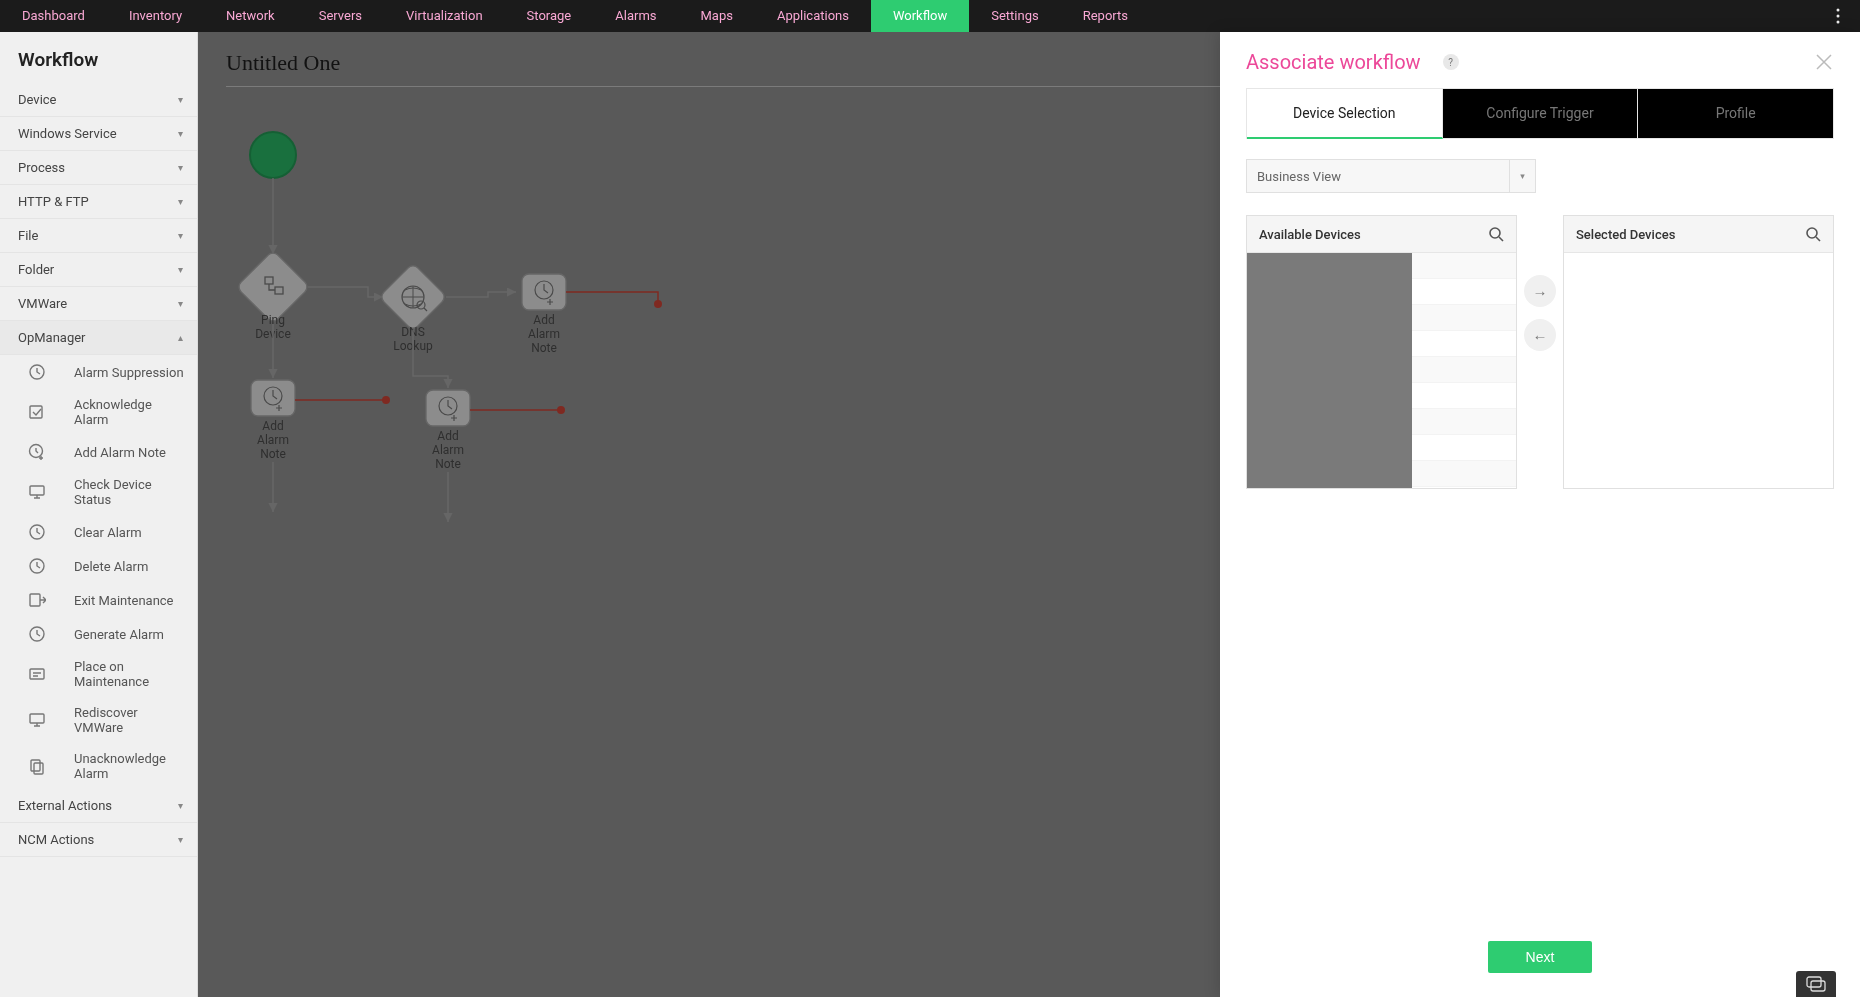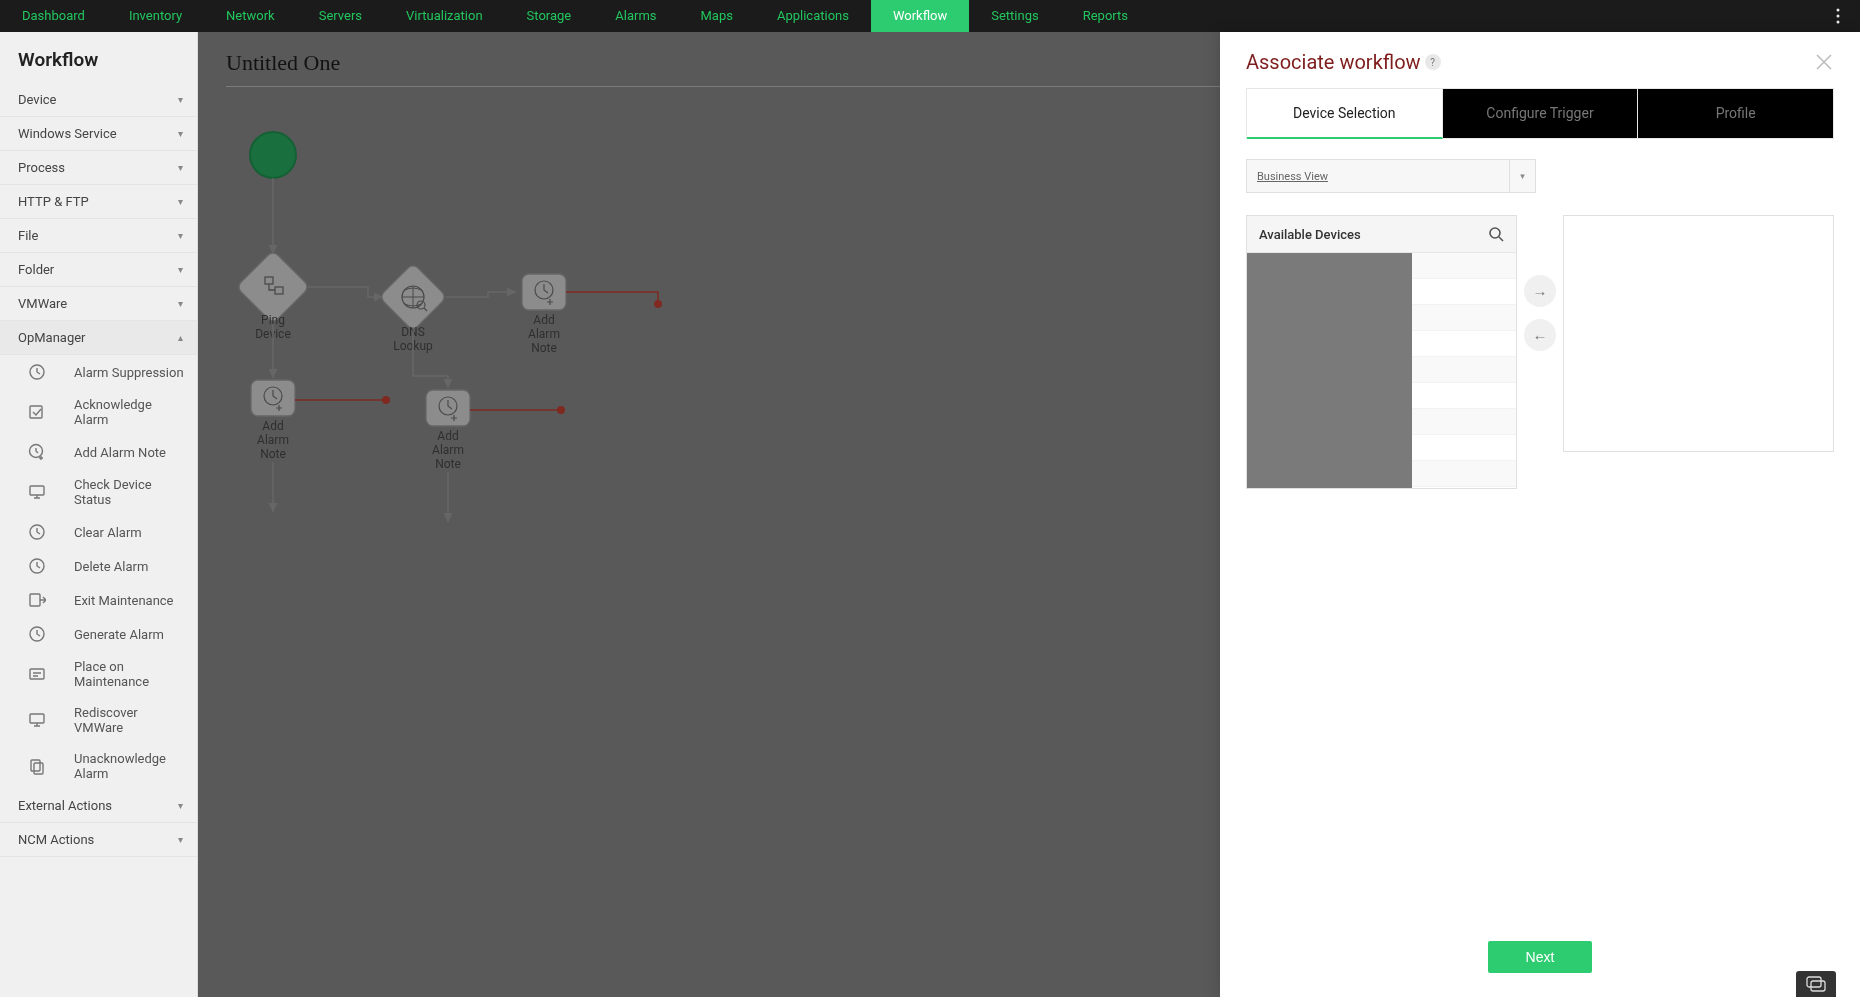--- a/index.html
+++ b/index.html
@@ -1,18 +1,18 @@
 <!DOCTYPE html>
 <html><head>
 <meta charset="utf-8">
 <style>
 * { box-sizing: border-box; margin: 0; padding: 0; }
 body { font-family: -apple-system, BlinkMacSystemFont, "Segoe UI", Roboto, Arial, sans-serif; background: #fff; color: #333; overflow: hidden; }
 .topnav { display: flex; align-items: center; background: #1b1b1b; height: 32px; position: relative; }
-.topnav-item { color: #22c55e; font-size: 13px; padding: 0 22px; line-height: 32px; cursor: pointer; }
+.topnav-item { color: #f9a8d4; font-size: 13px; padding: 0 22px; line-height: 32px; cursor: pointer; }
 .topnav-item.active { background: #2ecc71; color: #fff; }
 .topnav-more { position: absolute; right: 10px; top: 0; width: 24px; height: 32px; display: flex; align-items: center; justify-content: center; cursor: pointer; }
 .topnav-more svg { fill: #eaeaea; }
 .main { position: absolute; top: 32px; left: 0; right: 0; bottom: 0; display: flex; }
 .sidebar { width: 198px; background: #f0f0f0; border-right: 1px solid #ddd; display: flex; flex-direction: column; overflow: hidden; }
 .sidebar-title { font-size: 19px; padding: 16px 18px 12px 18px; color: #222; font-weight: 600; }
 .sidebar-scroll { flex: 1; overflow-y: auto; position: relative; }
 .sidebar-scroll::-webkit-scrollbar { width: 8px; }
 .sidebar-scroll::-webkit-scrollbar-thumb { background: #bbb; border-radius: 4px; }
 .sb-cat { display: flex; align-items: center; justify-content: space-between; padding: 9px 14px 9px 18px; font-size: 13px; color: #444; cursor: pointer; border-bottom: 1px solid #e4e4e4; }
@@ -22,31 +22,31 @@
 .sb-item .icon { width: 18px; height: 18px; flex-shrink: 0; display: flex; align-items: center; justify-content: center; }
 .sb-item .icon svg { stroke: #777; fill: none; stroke-width: 1.4; }
 .canvas { flex: 1; position: relative; background: #a3a3a3; }
 .canvas-title { position: absolute; top: 18px; left: 28px; font-family: Georgia, serif; font-size: 22px; color: #222; }
 .canvas-divider { position: absolute; top: 54px; left: 28px; right: 40px; height: 1px; background: #e0e0e0; }
 .svg-flow { position: absolute; top: 60px; left: 0; }
 .node-label { font-size: 12px; fill: #555; text-anchor: middle; }
 .overlay-dim { position: absolute; inset: 0; background: rgba(0,0,0,0.45); }
 .panel { position: absolute; top: 32px; right: 0; bottom: 0; width: 640px; background: #fff; box-shadow: -2px 0 14px rgba(0,0,0,.15); display: flex; flex-direction: column; }
 .panel-header { display: flex; align-items: center; padding: 18px 26px 14px 26px; }
-.panel-title { font-size: 20px; color: #7f1d1d; margin-right: 4px; }
+.panel-title { font-size: 20px; color: #ec4899; margin-right: 22px; }
 .help-badge { width: 16px; height: 16px; border-radius: 50%; background: #e8e8e8; color: #777; font-size: 10px; display: flex; align-items: center; justify-content: center; }
 .panel-close { margin-left: auto; width: 20px; height: 20px; cursor: pointer; }
 .panel-close svg { stroke: #bbb; stroke-width: 1.5; }
 .tabs { display: flex; border: 1px solid #e6e6e6; margin: 0 26px; }
 .tab { flex: 1; text-align: center; padding: 16px 0; font-size: 14px; color: #777; cursor: pointer; background: #000000; border-right: 1px solid #e6e6e6; }
 .tab:last-child { border-right: none; }
 .tab.active { background: #fff; color: #222; border-bottom: 2px solid #2ecc71; margin-bottom: -1px; }
 .panel-body { padding: 20px 26px; flex: 1; overflow: auto; }
 .bv-select { display: flex; align-items: center; border: 1px solid #e0e0e0; background: #f7f7f7; height: 34px; width: 290px; }
-.bv-select .val { flex: 1; padding: 0 10px; font-size: 11px; color: #666; text-decoration: underline; }
+.bv-select .val { flex: 1; padding: 0 10px; font-size: 13px; color: #666; }
 .bv-select .dd { width: 26px; height: 100%; border-left: 1px solid #e0e0e0; display: flex; align-items: center; justify-content: center; color: #888; font-size: 9px; }
 .transfer { display: flex; gap: 7px; margin-top: 22px; align-items: flex-start; }
 .tbox { border: 1px solid #e0e0e0; width: 278px; display: flex; flex-direction: column; }
 .tbox-head { display: flex; align-items: center; justify-content: space-between; padding: 10px 12px; background: #f5f5f5; border-bottom: 1px solid #e6e6e6; }
 .tbox-head .lbl { font-size: 13px; color: #333; font-weight: 500; }
 .tbox-head .srch { width: 16px; height: 16px; cursor: pointer; }
 .tbox-head .srch svg { stroke: #555; fill: none; stroke-width: 1.6; }
 .tbox-body { height: 235px; overflow: auto; position: relative; }
 .tbox-body.rows .row { height: 26px; border-bottom: 1px solid #f3f3f3; }
 .tbox-body.rows .row:nth-child(odd) { background: #f9f9f9; }
@@ -373,20 +373,27 @@
       <div class="tbuttons">
         <div class="tbtn">
             <span>→</span>
           </div>
         <div class="tbtn">
             <span>←</span>
           </div>
       </div>
 
       <div class="tbox">
+        <div class="tbox-head">
+          <span class="lbl">Selected Devices</span>
+          <span class="srch"><svg width="16" height="16" viewBox="0 0 16 16">
+                <circle cx="7" cy="7" r="5"></circle>
+                <path d="M11 11l4 4"></path>
+              </svg></span>
+        </div>
         <div class="tbox-body"></div>
       </div>
     </div>
   </div>
   <div class="panel-footer">
     <button class="next-btn">Next</button>
   </div>
 </div>
 
 <div class="bottom-tray">

